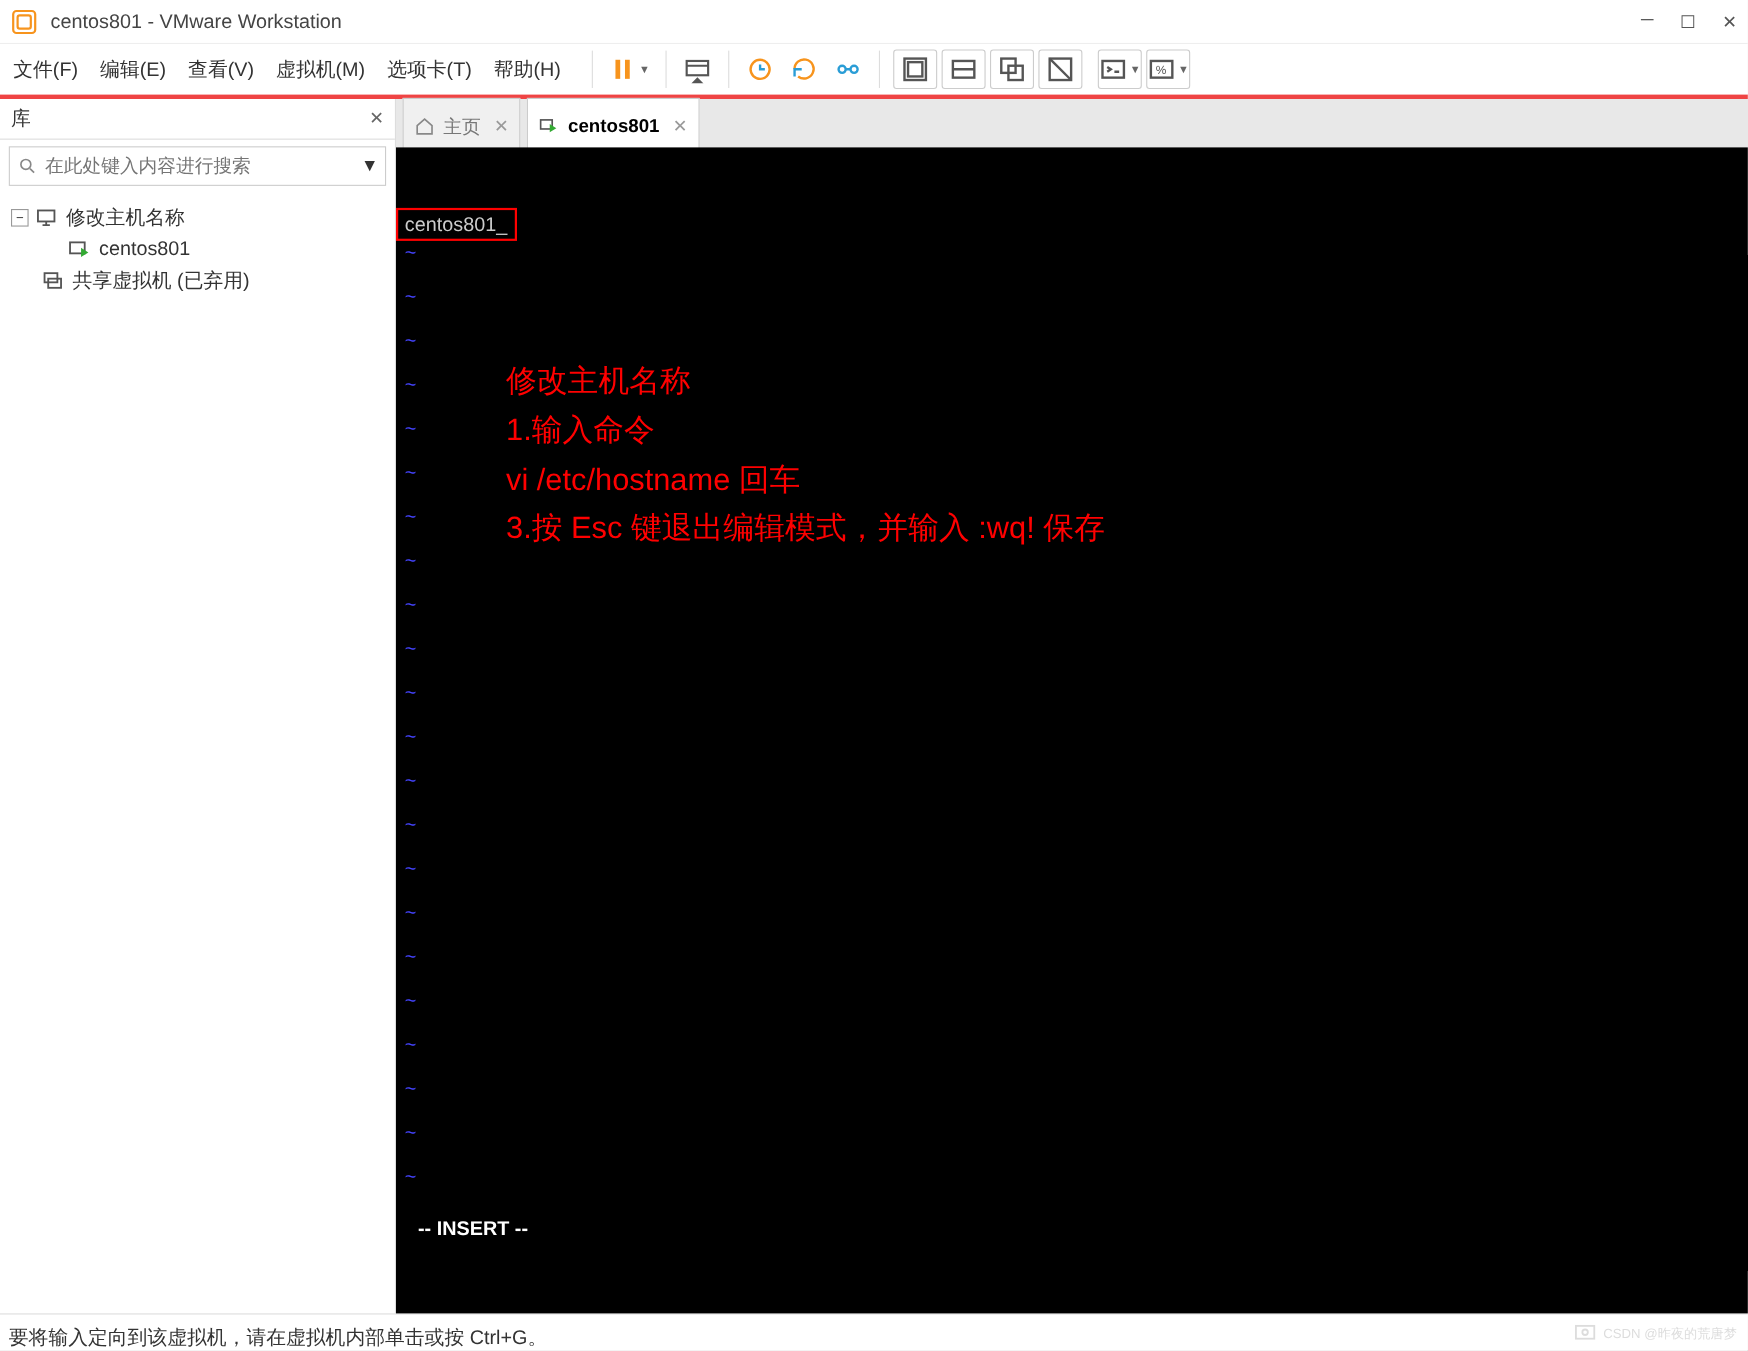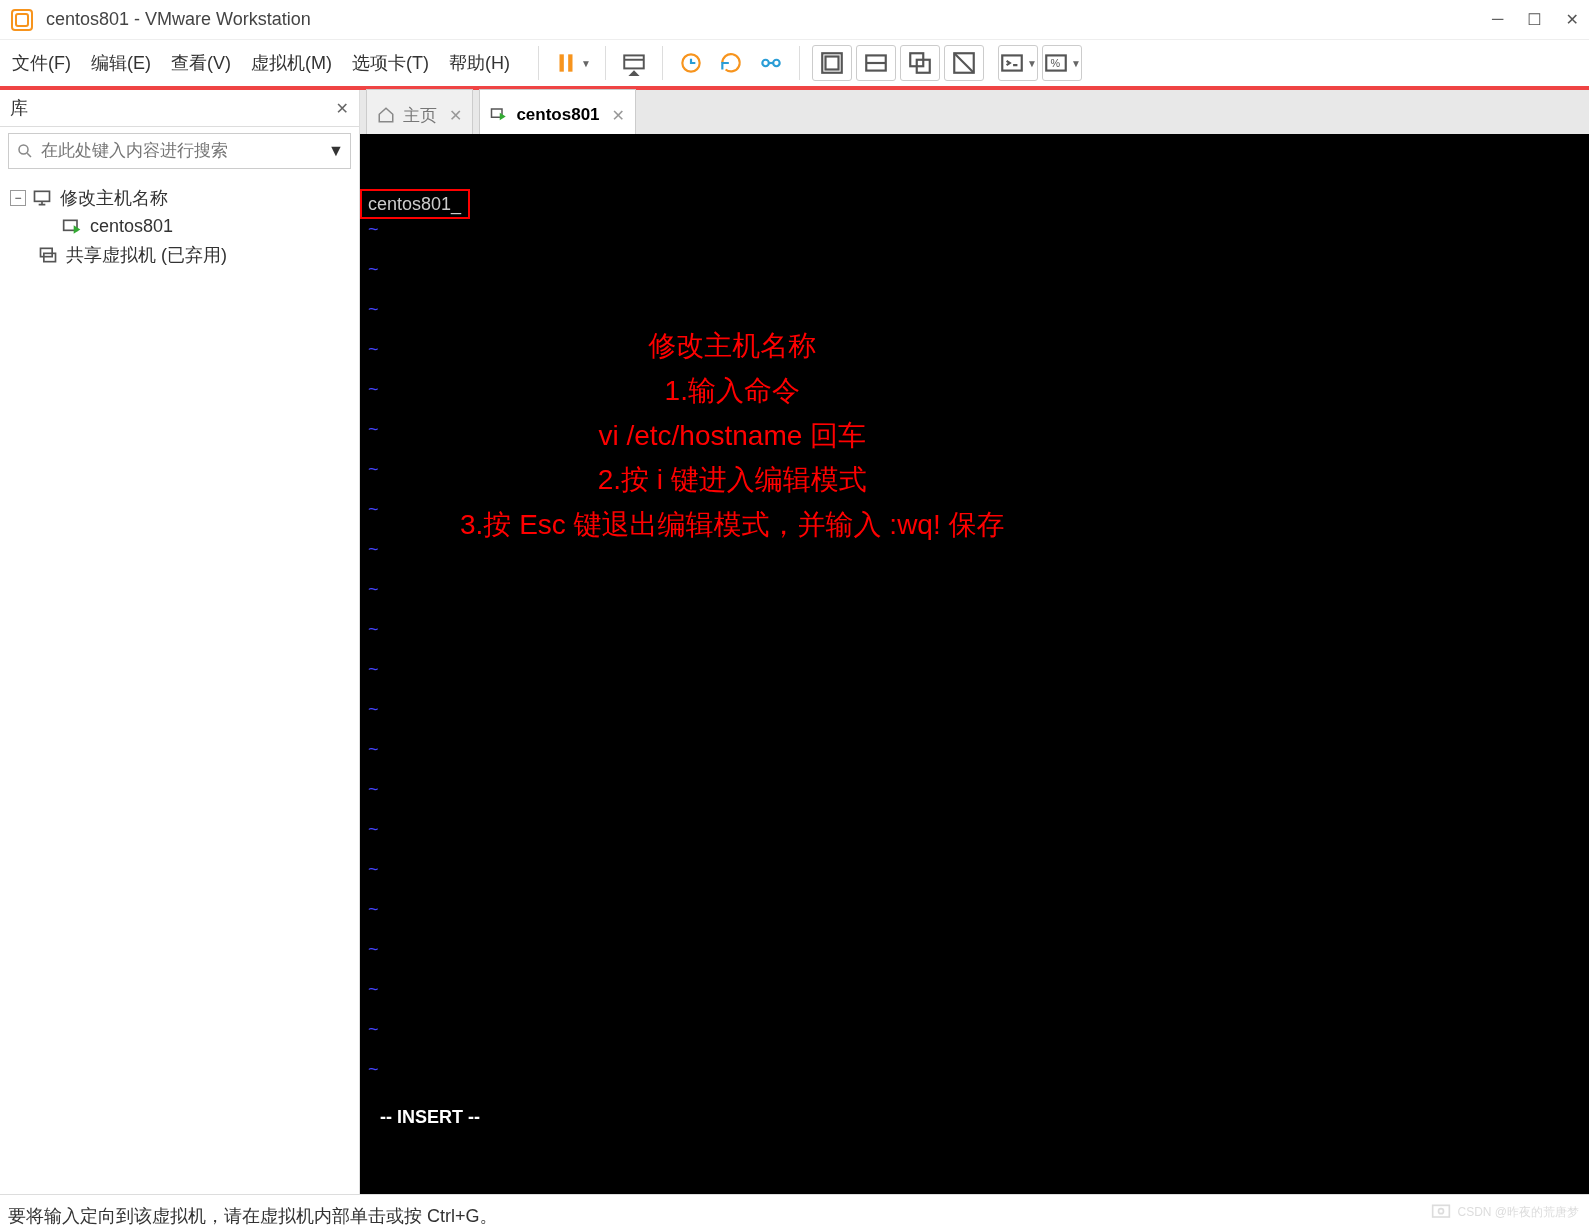--- a/index.html
+++ b/index.html
@@ -40,21 +40,21 @@
 
 .main { flex: 1; display: flex; flex-direction: column; background: #e8e8e8; }
 .tabs { display: flex; align-items: center; height: 44px; padding: 6px 6px 0; gap: 6px; }
 .tab { display: flex; align-items: center; background: #fff; border: 1px solid #ccc; height: 53px; padding: 0 10px; cursor: pointer; }
 .tab.inactive { background: #f0f0f0; color: #777; }
 .tab .ticon { margin-right: 8px; display: inline-flex; }
 .tab .tlabel { font-size: 17px; font-weight: bold; }
 .tab.inactive .tlabel { font-weight: normal; }
 .tab .tclose { margin-left: 12px; color: #999; cursor: pointer; }
 
-.terminal { flex: 1; background: #000; position: relative; font-family: "Courier New", monospace; color: #aaa; text-align: center; }
+.terminal { flex: 1; background: #000; position: relative; font-family: "Courier New", monospace; color: #aaa; }
 .term-line { position: absolute; font-size: 18px; white-space: pre; }
 .tilde { color: #4444ff; }
 .redbox { position: absolute; border: 2px solid #f00; }
 .annotation { position: absolute; color: #f00; font-size: 28px; font-family: "Microsoft YaHei", sans-serif; line-height: 1.6; }
 .insert-mode { position: absolute; bottom: 66px; left: 20px; color: #fff; font-size: 18px; font-weight: bold; }
 
 .statusbar { height: 42px; display: flex; align-items: center; padding: 0 8px; font-size: 18px; color: #333; border-top: 1px solid #ddd; background: #fff; }
 .watermark { position: absolute; right: 10px; bottom: 6px; color: #bbb; font-size: 12px; opacity: 0.5; display: flex; align-items: center; gap: 6px; }
 </style>
 </head>
@@ -259,21 +259,20 @@
       <div class="term-line tilde" style="left:8px;top:765px">~</div>
       <div class="term-line tilde" style="left:8px;top:805px">~</div>
       <div class="term-line tilde" style="left:8px;top:845px">~</div>
       <div class="term-line tilde" style="left:8px;top:885px">~</div>
       <div class="term-line tilde" style="left:8px;top:925px">~</div>
 
       <div class="annotation" style="left:100px;top:190px">
         <div>修改主机名称</div>
         <div>1.输入命令</div>
         <div>vi /etc/hostname 回车</div>
-        <div>2.按 i 键进入编辑模式</div>
         <div>3.按 Esc 键退出编辑模式，并输入 :wq! 保存</div>
       </div>
 
       <div class="insert-mode">-- INSERT --</div>
     </div>
   </div>
 </div>
 
 <div class="statusbar">
   <span>要将输入定向到该虚拟机，请在虚拟机内部单击或按 Ctrl+G。</span>

